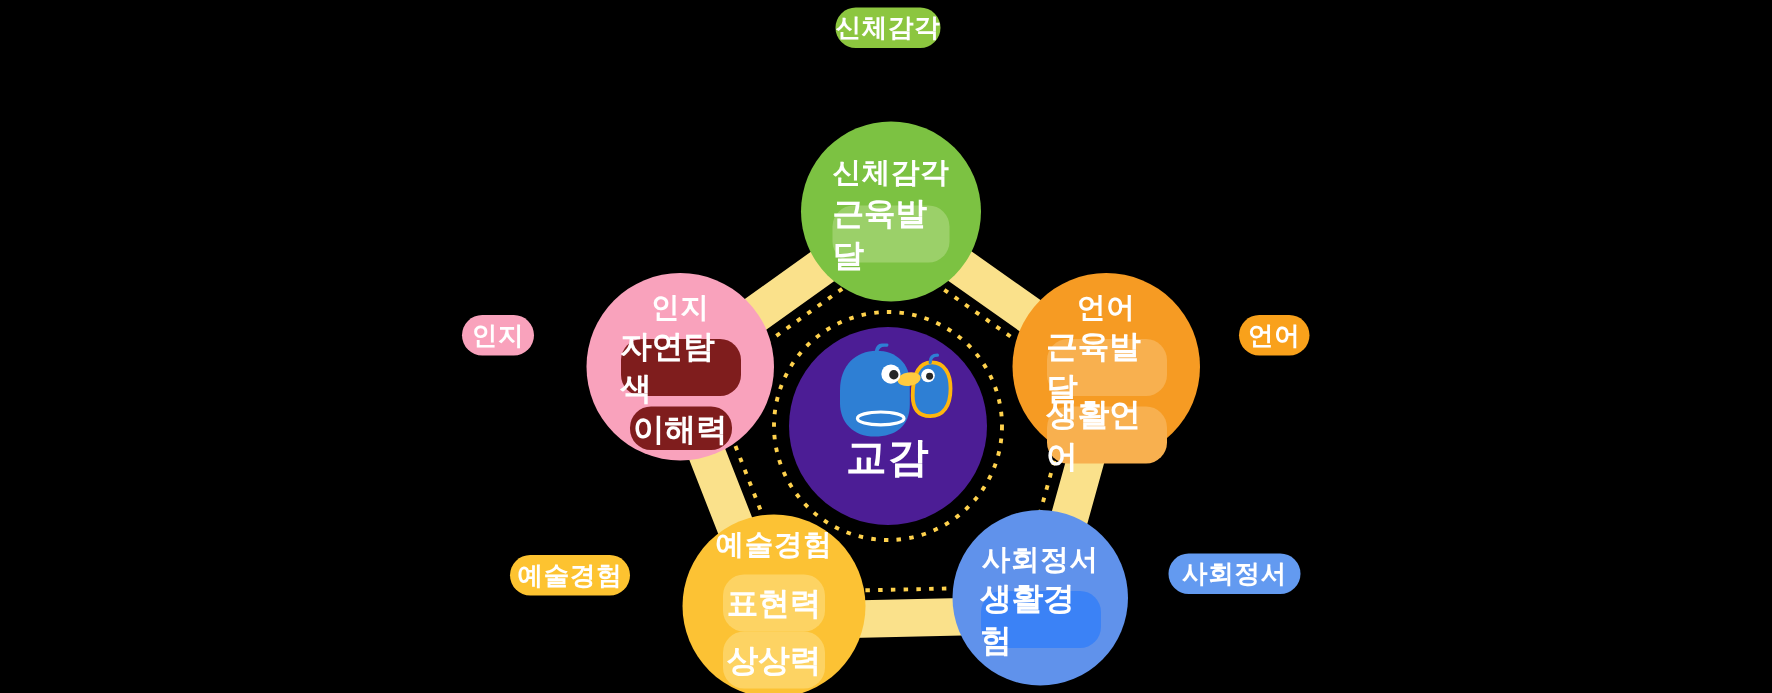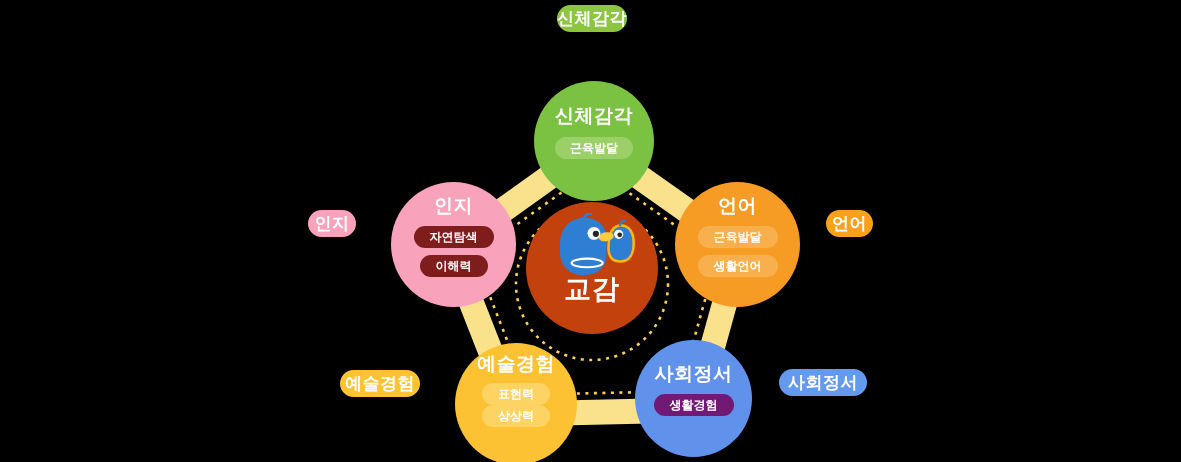--- a/index.html
+++ b/index.html
@@ -5,40 +5,40 @@
   html,body{margin:0;padding:0;background:#000;}
   .stage{
     position:relative;width:1181px;height:462px;background:#000;overflow:hidden;
     font-family:"Liberation Sans","DejaVu Sans",sans-serif;font-weight:700;color:#fff;
   }
   .stage svg.penta{position:absolute;left:0;top:0;}
   
   .node{position:absolute;border-radius:50%;display:flex;flex-direction:column;
     align-items:center;box-sizing:border-box;}
   .node .title{font-size:19px;letter-spacing:0.5px;line-height:24px;}
-  .pill{display:flex;align-items:center;justify-content:center;height:22px;
-    border-radius:14px;font-size:12px;box-sizing:border-box;}
+  .pill{display:flex;align-items:center;justify-content:center;height:38px;
+    border-radius:14px;font-size:21px;box-sizing:border-box;}
   .node--physical{left:534px;top:81px;width:120px;height:120px;background:#7CC242;padding-top:23px;}
   .node--physical .title{margin-bottom:9px;}
   .node--physical .pill{width:78px;background:#9BD069;}
   .node--cognition{left:391px;top:182px;width:125px;height:125px;background:#F9A2BC;padding-top:12px;}
   .node--cognition .title{margin-bottom:8px;}
   .node--cognition .pill{background:#7f1d1d;margin-bottom:7px;}
   .pill--w4{width:80px;}
   .pill--w3{width:68px;}
   .node--language{left:675px;top:182px;width:125px;height:125px;background:#F69B23;padding-top:12px;}
   .node--language .title{margin-bottom:8px;}
   .node--language .pill{background:#F8B04F;margin-bottom:7px;}
   .node--art{left:455px;top:343px;width:122px;height:122px;background:#FCC234;padding-top:9px;}
   .node--art .title{margin-bottom:7px;}
   .node--art .pill{background:#FDD363;margin-bottom:0;}
   .node--social{left:635px;top:340px;width:117px;height:117px;background:#6092EB;padding-top:22px;}
   .node--social .title{margin-bottom:8px;}
-  .node--social .pill{width:80px;background:#701a75;}
-  .node--center{left:526px;top:202px;width:132px;height:132px;background:#c2410c;padding-top:11px;}
+  .node--social .pill{width:80px;background:#3b82f6;}
+  .node--center{left:526px;top:218px;width:132px;height:132px;background:#4c1d95;padding-top:11px;}
   .node--center .title{font-size:27px;margin-top:0px;letter-spacing:1px;}
   
   .olabel{position:absolute;display:flex;align-items:center;justify-content:center;
     height:27px;border-radius:14px;font-size:17px;letter-spacing:0.5px;}
   .olabel--physical{left:557px;top:5px;width:70px;background:#8CC63F;}
   .olabel--cognition{left:308px;top:210px;width:48px;background:#F9A2BC;}
   .olabel--language{left:826px;top:210px;width:47px;background:#F9A11B;}
   .olabel--art{left:340px;top:370px;width:80px;background:#FDC330;}
   .olabel--social{left:779px;top:369px;width:88px;background:#639AF0;}
 </style>

